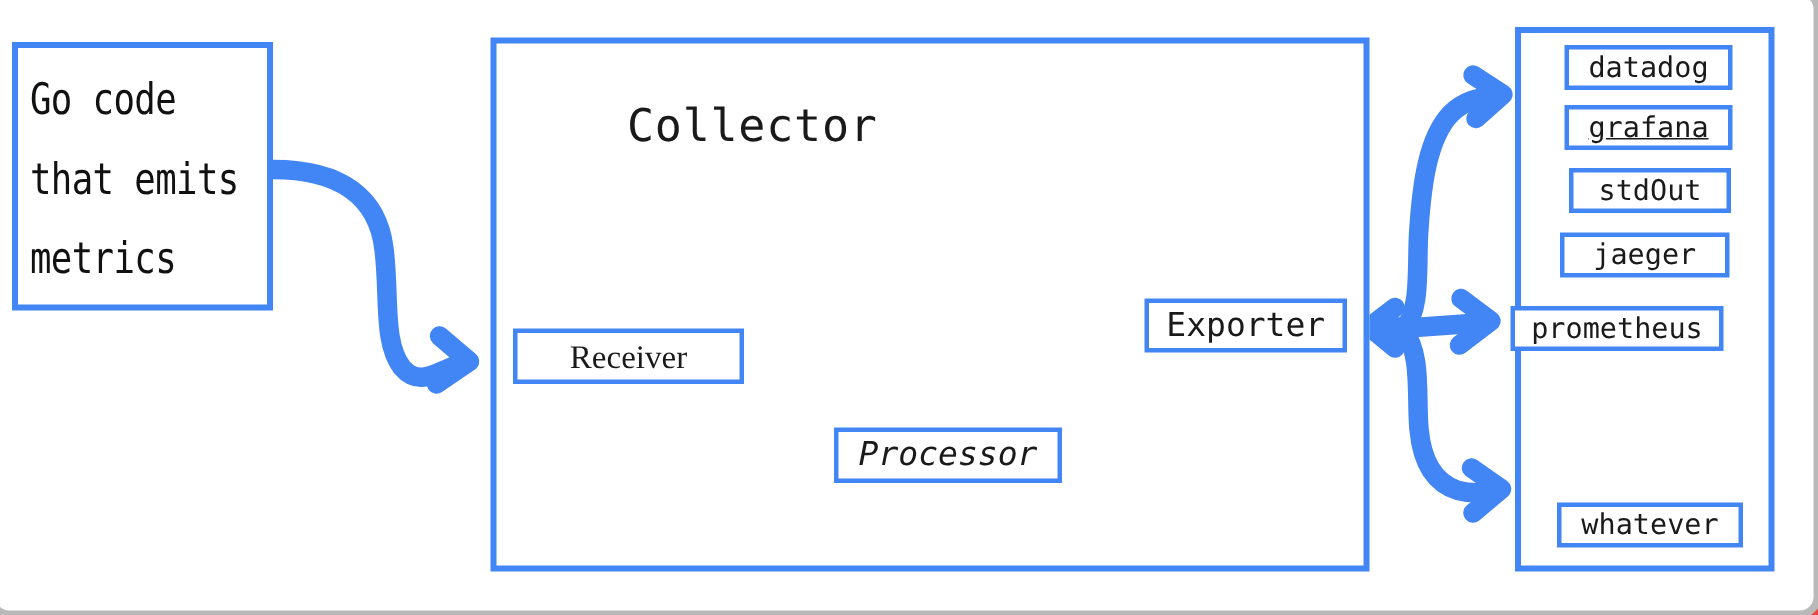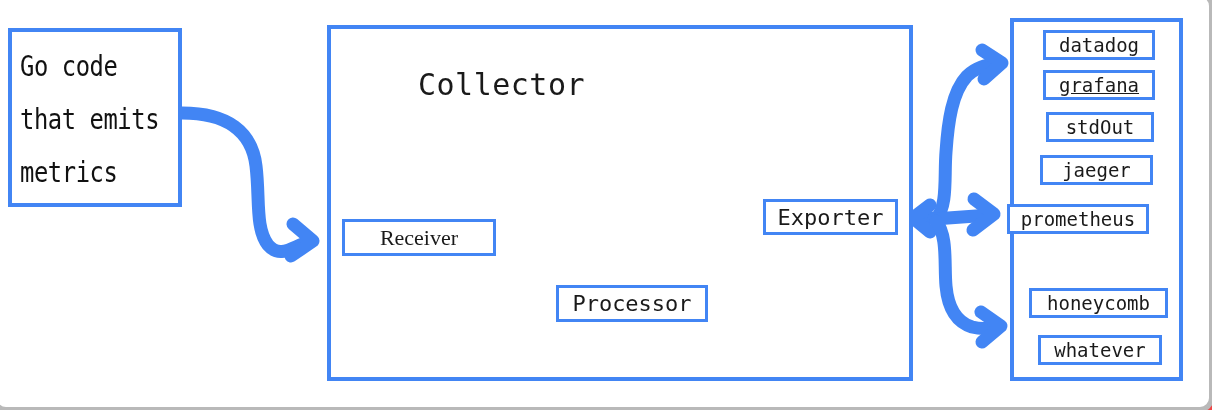--- a/index.html
+++ b/index.html
@@ -83,20 +83,21 @@
     width: 154px; height: 37px;
     border-width: 3px;
     font-size: 22px;
     font-family: Liberation Serif, serif;
   }
   #processor-box {
     left: 556px; top: 285px;
     width: 152px; height: 37px;
     border-width: 3px;
     font-size: 22px;
+    font-style: italic;
   }
   #exporter-box {
     left: 763px; top: 199px;
     width: 135px; height: 36px;
     border-width: 3px;
     font-size: 22px;
     text-align: right;
   }
   
   #backends-box {
@@ -173,17 +174,16 @@
     <div class="box" id="processor-box">Processor</div>
     <div class="box" id="exporter-box">Exporter</div>
 
     <div class="box container-box" id="backends-box"></div>
 
     <div class="box backend" id="bk0">datadog</div>
     <div class="box backend" id="bk1">grafana</div>
     <div class="box backend" id="bk2">stdOut</div>
     <div class="box backend" id="bk3">jaeger</div>
     <div class="box backend" id="bk4">prometheus</div>
-    <div class="box backend" id="bk6">honeycomb</div>
     <div class="box backend" id="bk7">whatever</div>
 
   </div>
 </div>
 
 </body></html>

